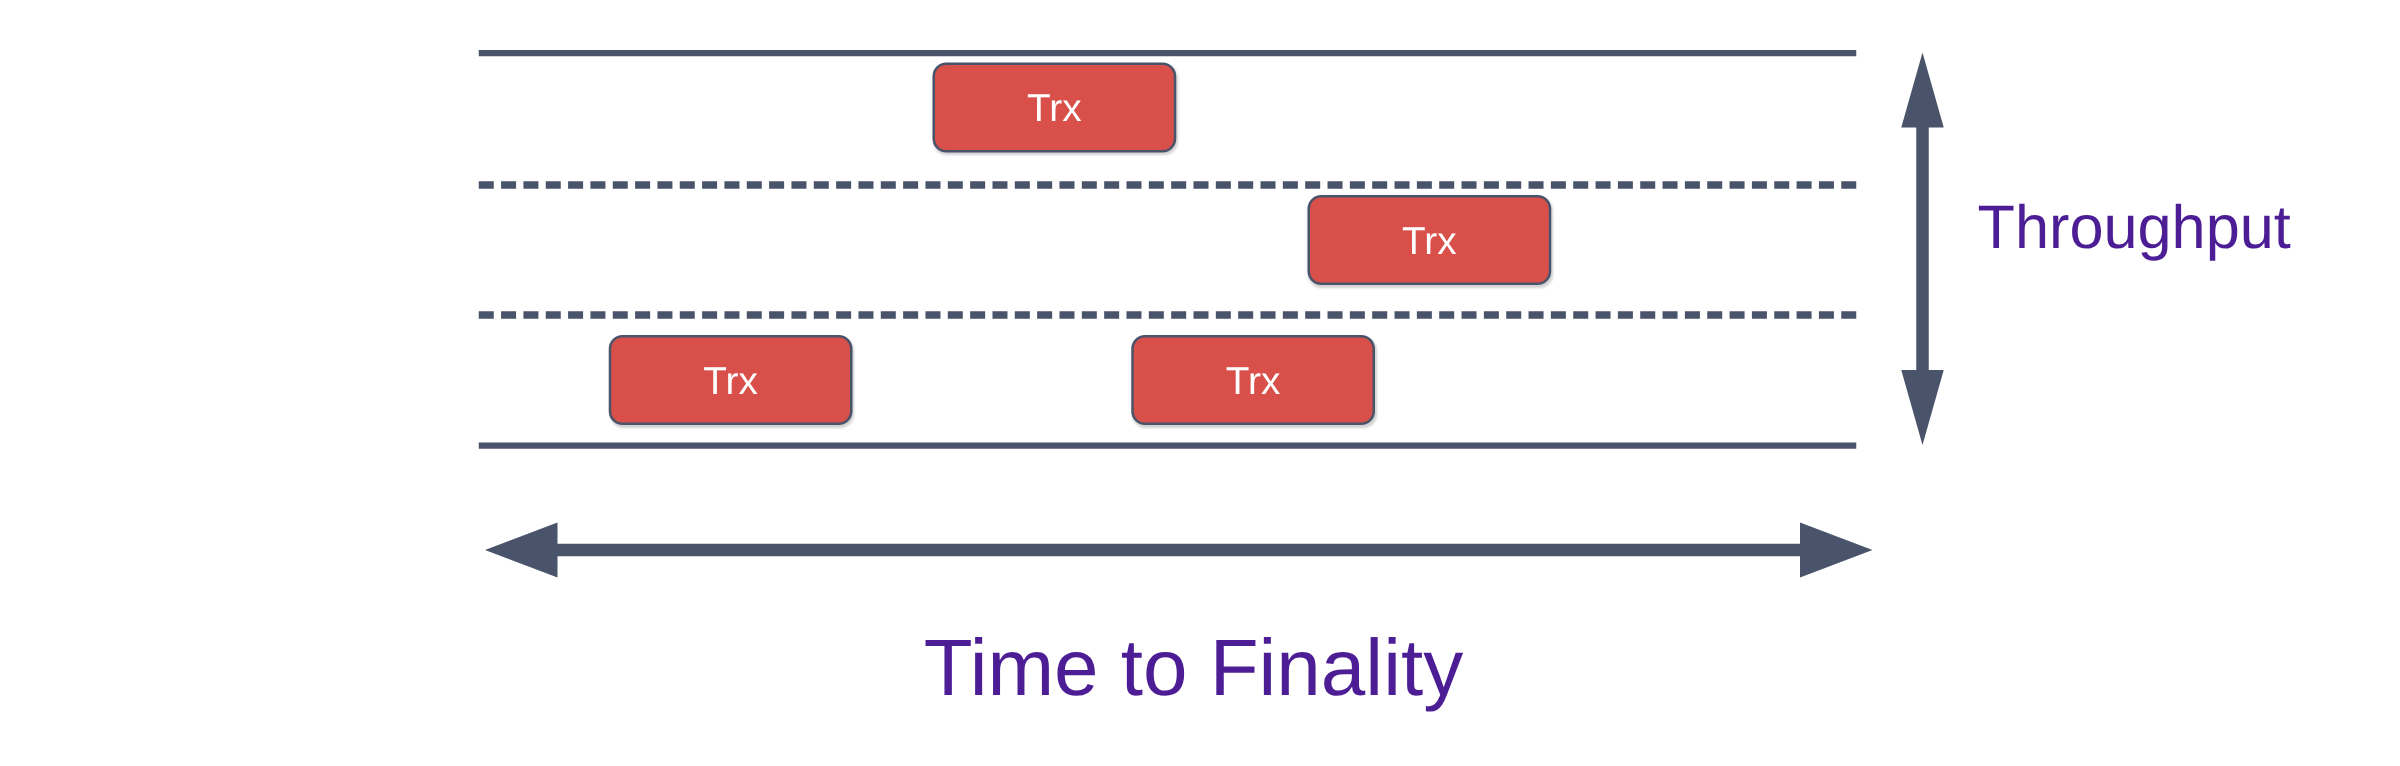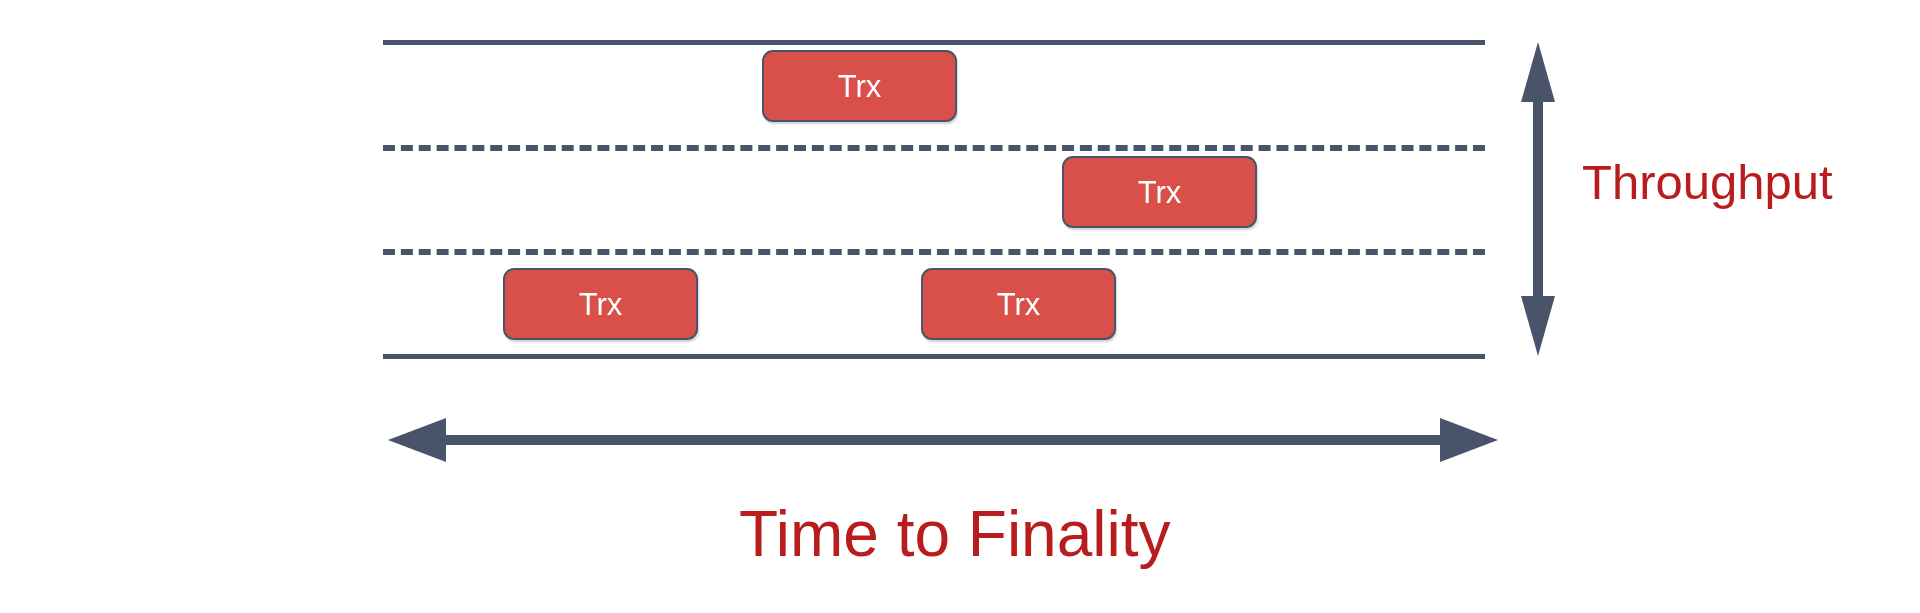--- a/index.html
+++ b/index.html
@@ -47,21 +47,20 @@
     background: #d9504b;
     border: 2px solid #49546a;
     border-radius: 11px;
     color: #ffffff;
     font-size: 31px;
     line-height: 1;
     display: flex;
     align-items: center;
     justify-content: center;
     box-shadow: 1px 2px 2px rgba(0,0,0,0.18);
-    margin-left: 16px;
   }
 
   
   #throughput-arrow {
     position: absolute;
     left: 1520px;
     top: 42px;
     width: 36px;
     height: 314px;
   }
@@ -73,21 +72,21 @@
     left: 388px;
     top: 415px;
     width: 1110px;
     height: 50px;
   }
   #finality-arrow svg { display: block; }
 
   
   .caption {
     position: absolute;
-    color: #b91c1c;
+    color: #4c1d95;
     font-size: 49px;
     line-height: 1;
     white-space: nowrap;
   }
   #throughput-label { left: 1582px; top: 158px; }
   #finality-label   { left: 739px;  top: 502px; font-size: 64px; }
 </style>
 </head>
 <body>
 

